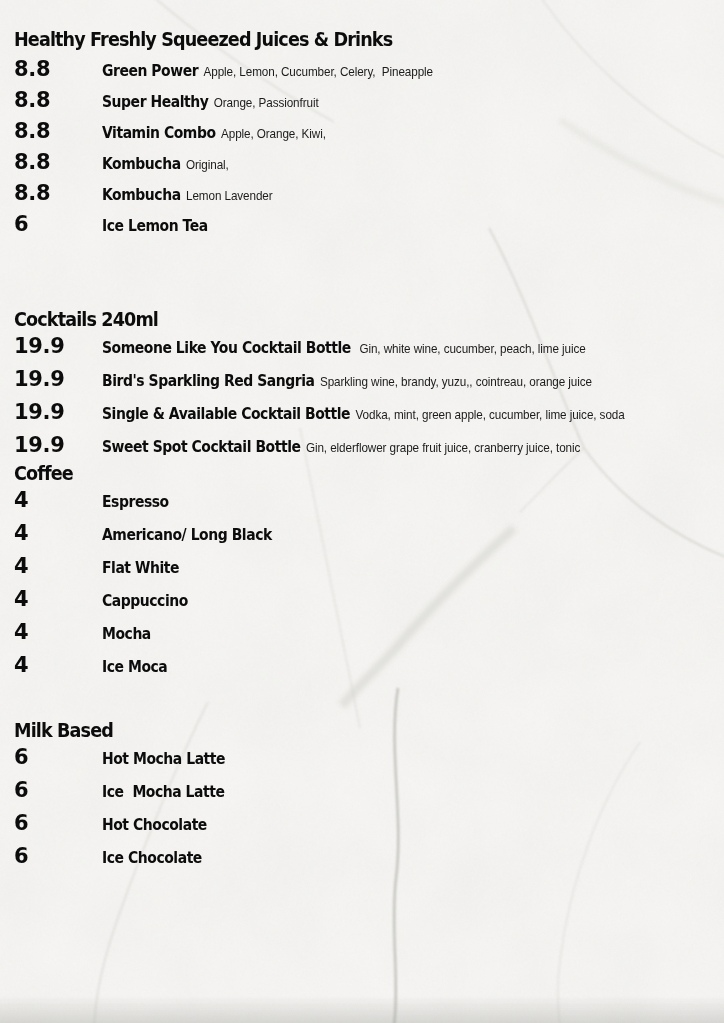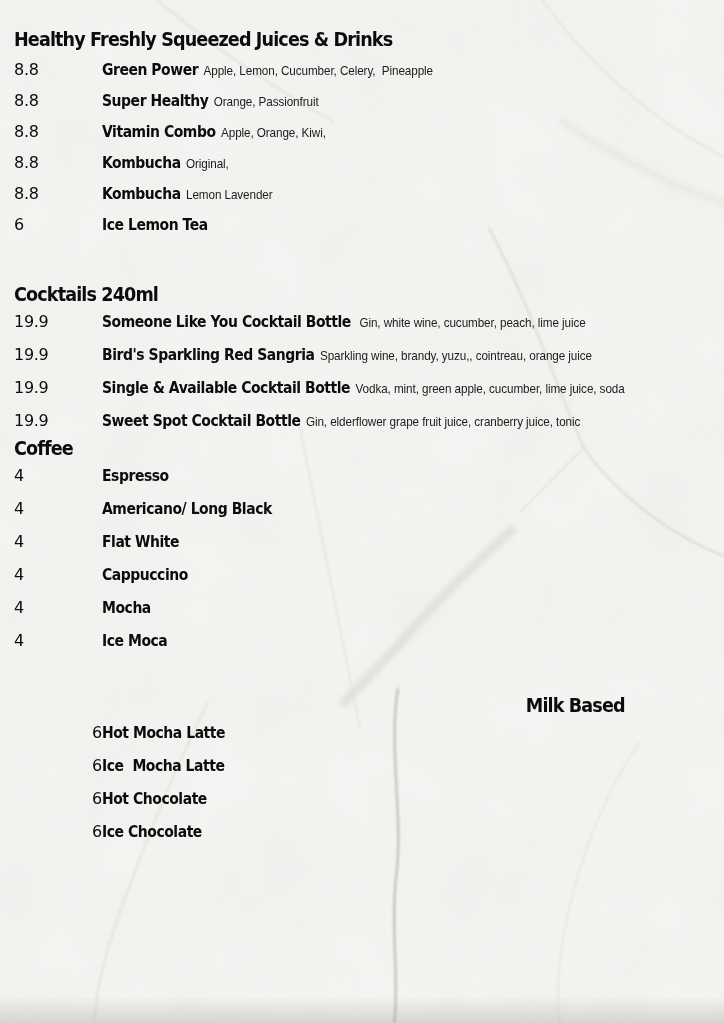--- a/index.html
+++ b/index.html
@@ -10,26 +10,26 @@
   }
   .bg{position:absolute;left:0;top:0;display:block;}
   .content{position:relative;padding:28px 16px 0 14px;}
   .section-title{
     font-family:"DejaVu Sans",sans-serif;font-weight:700;
     font-size:20px;line-height:22px;letter-spacing:-1px;
     margin:0;color:#0c0c0c;white-space:pre;
     transform:scaleX(0.88);transform-origin:0 50%;
   }
   .menu-section.s0 .section-title{margin-bottom:4px;}
-  .menu-section.s1{margin-top:43px;}
+  .menu-section.s1{margin-top:68px;}
   .menu-section.s2{}
-  .menu-section.s3{margin-top:37px;text-align:right;}
+  .menu-section.s3{margin-top:37px;}
   .row{display:flex;align-items:baseline;}
   .price{
-    flex:0 0 88px;font-weight:400;font-size:16px;line-height:31px;
+    flex:0 0 88px;font-weight:700;font-size:21px;line-height:31px;
     color:#0c0c0c;letter-spacing:-0.3px;
   }
   .menu-section.s1 .price,.menu-section.s2 .price,.menu-section.s3 .price{line-height:33px;}
   .item-text{
     display:flex;align-items:baseline;white-space:pre;
     transform:scaleX(0.9);transform-origin:0 50%;
   }
   .name{
     font-weight:700;font-size:15.5px;letter-spacing:-0.5px;color:#0c0c0c;
   }

